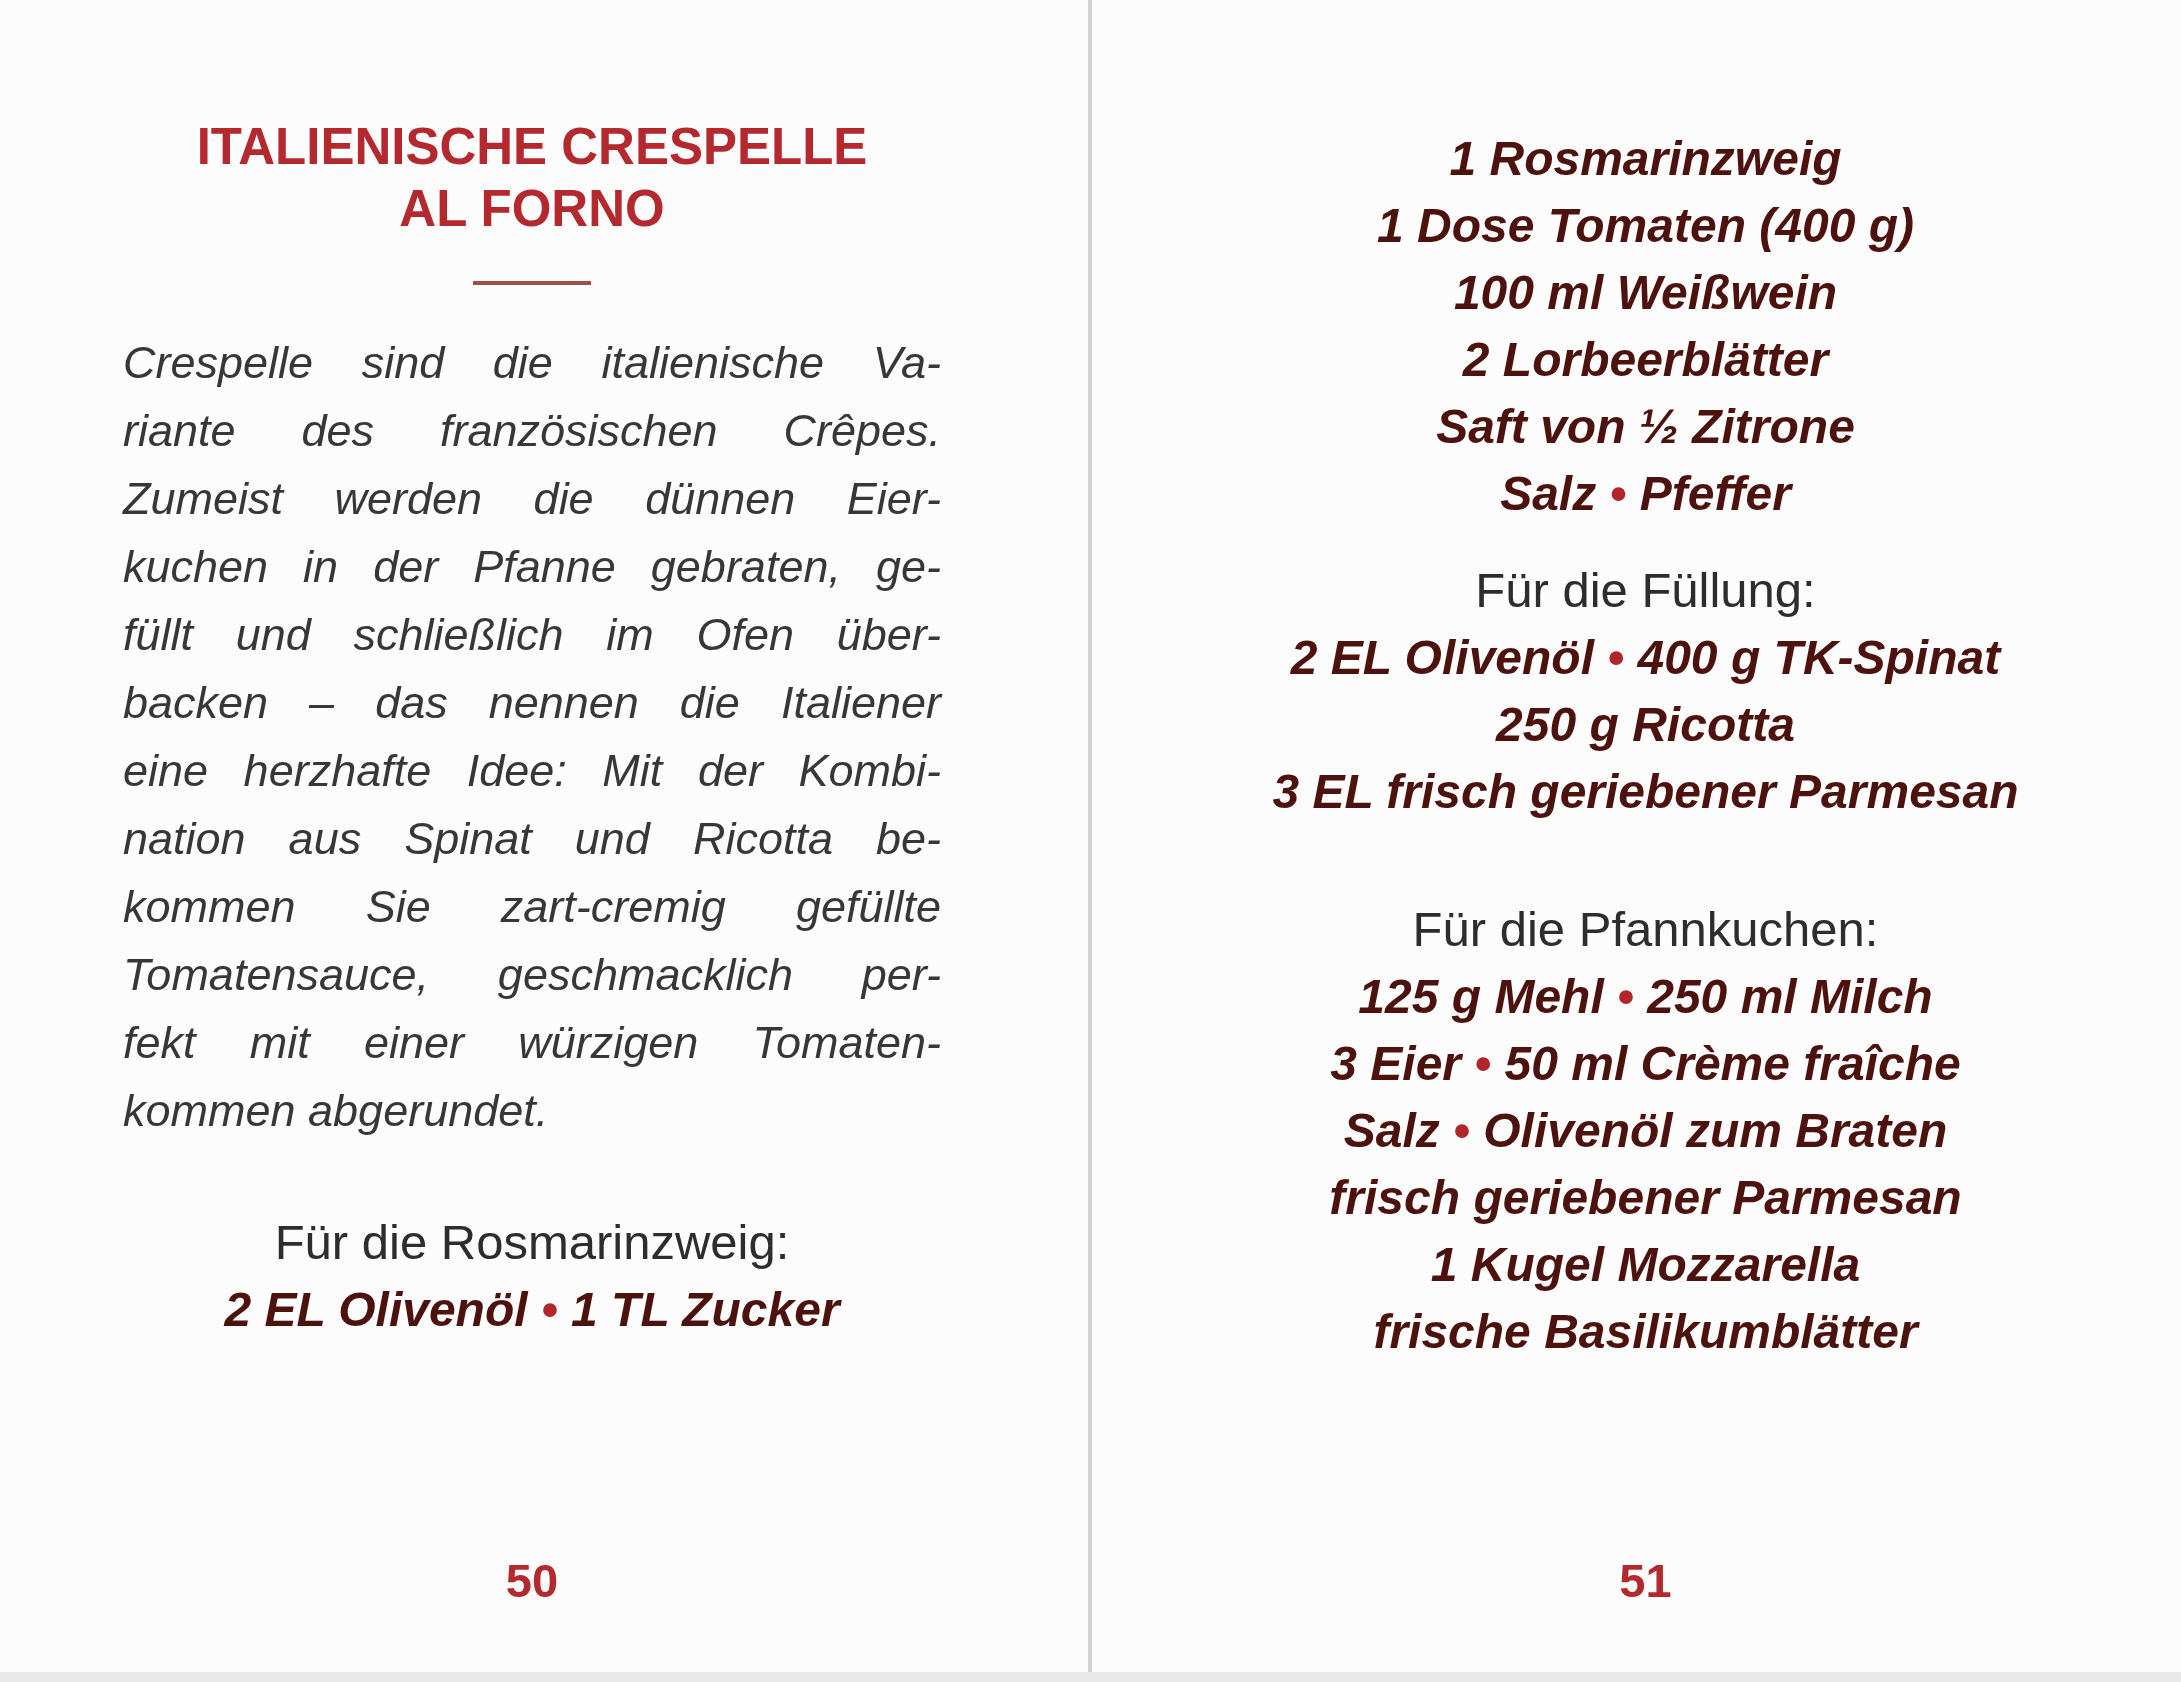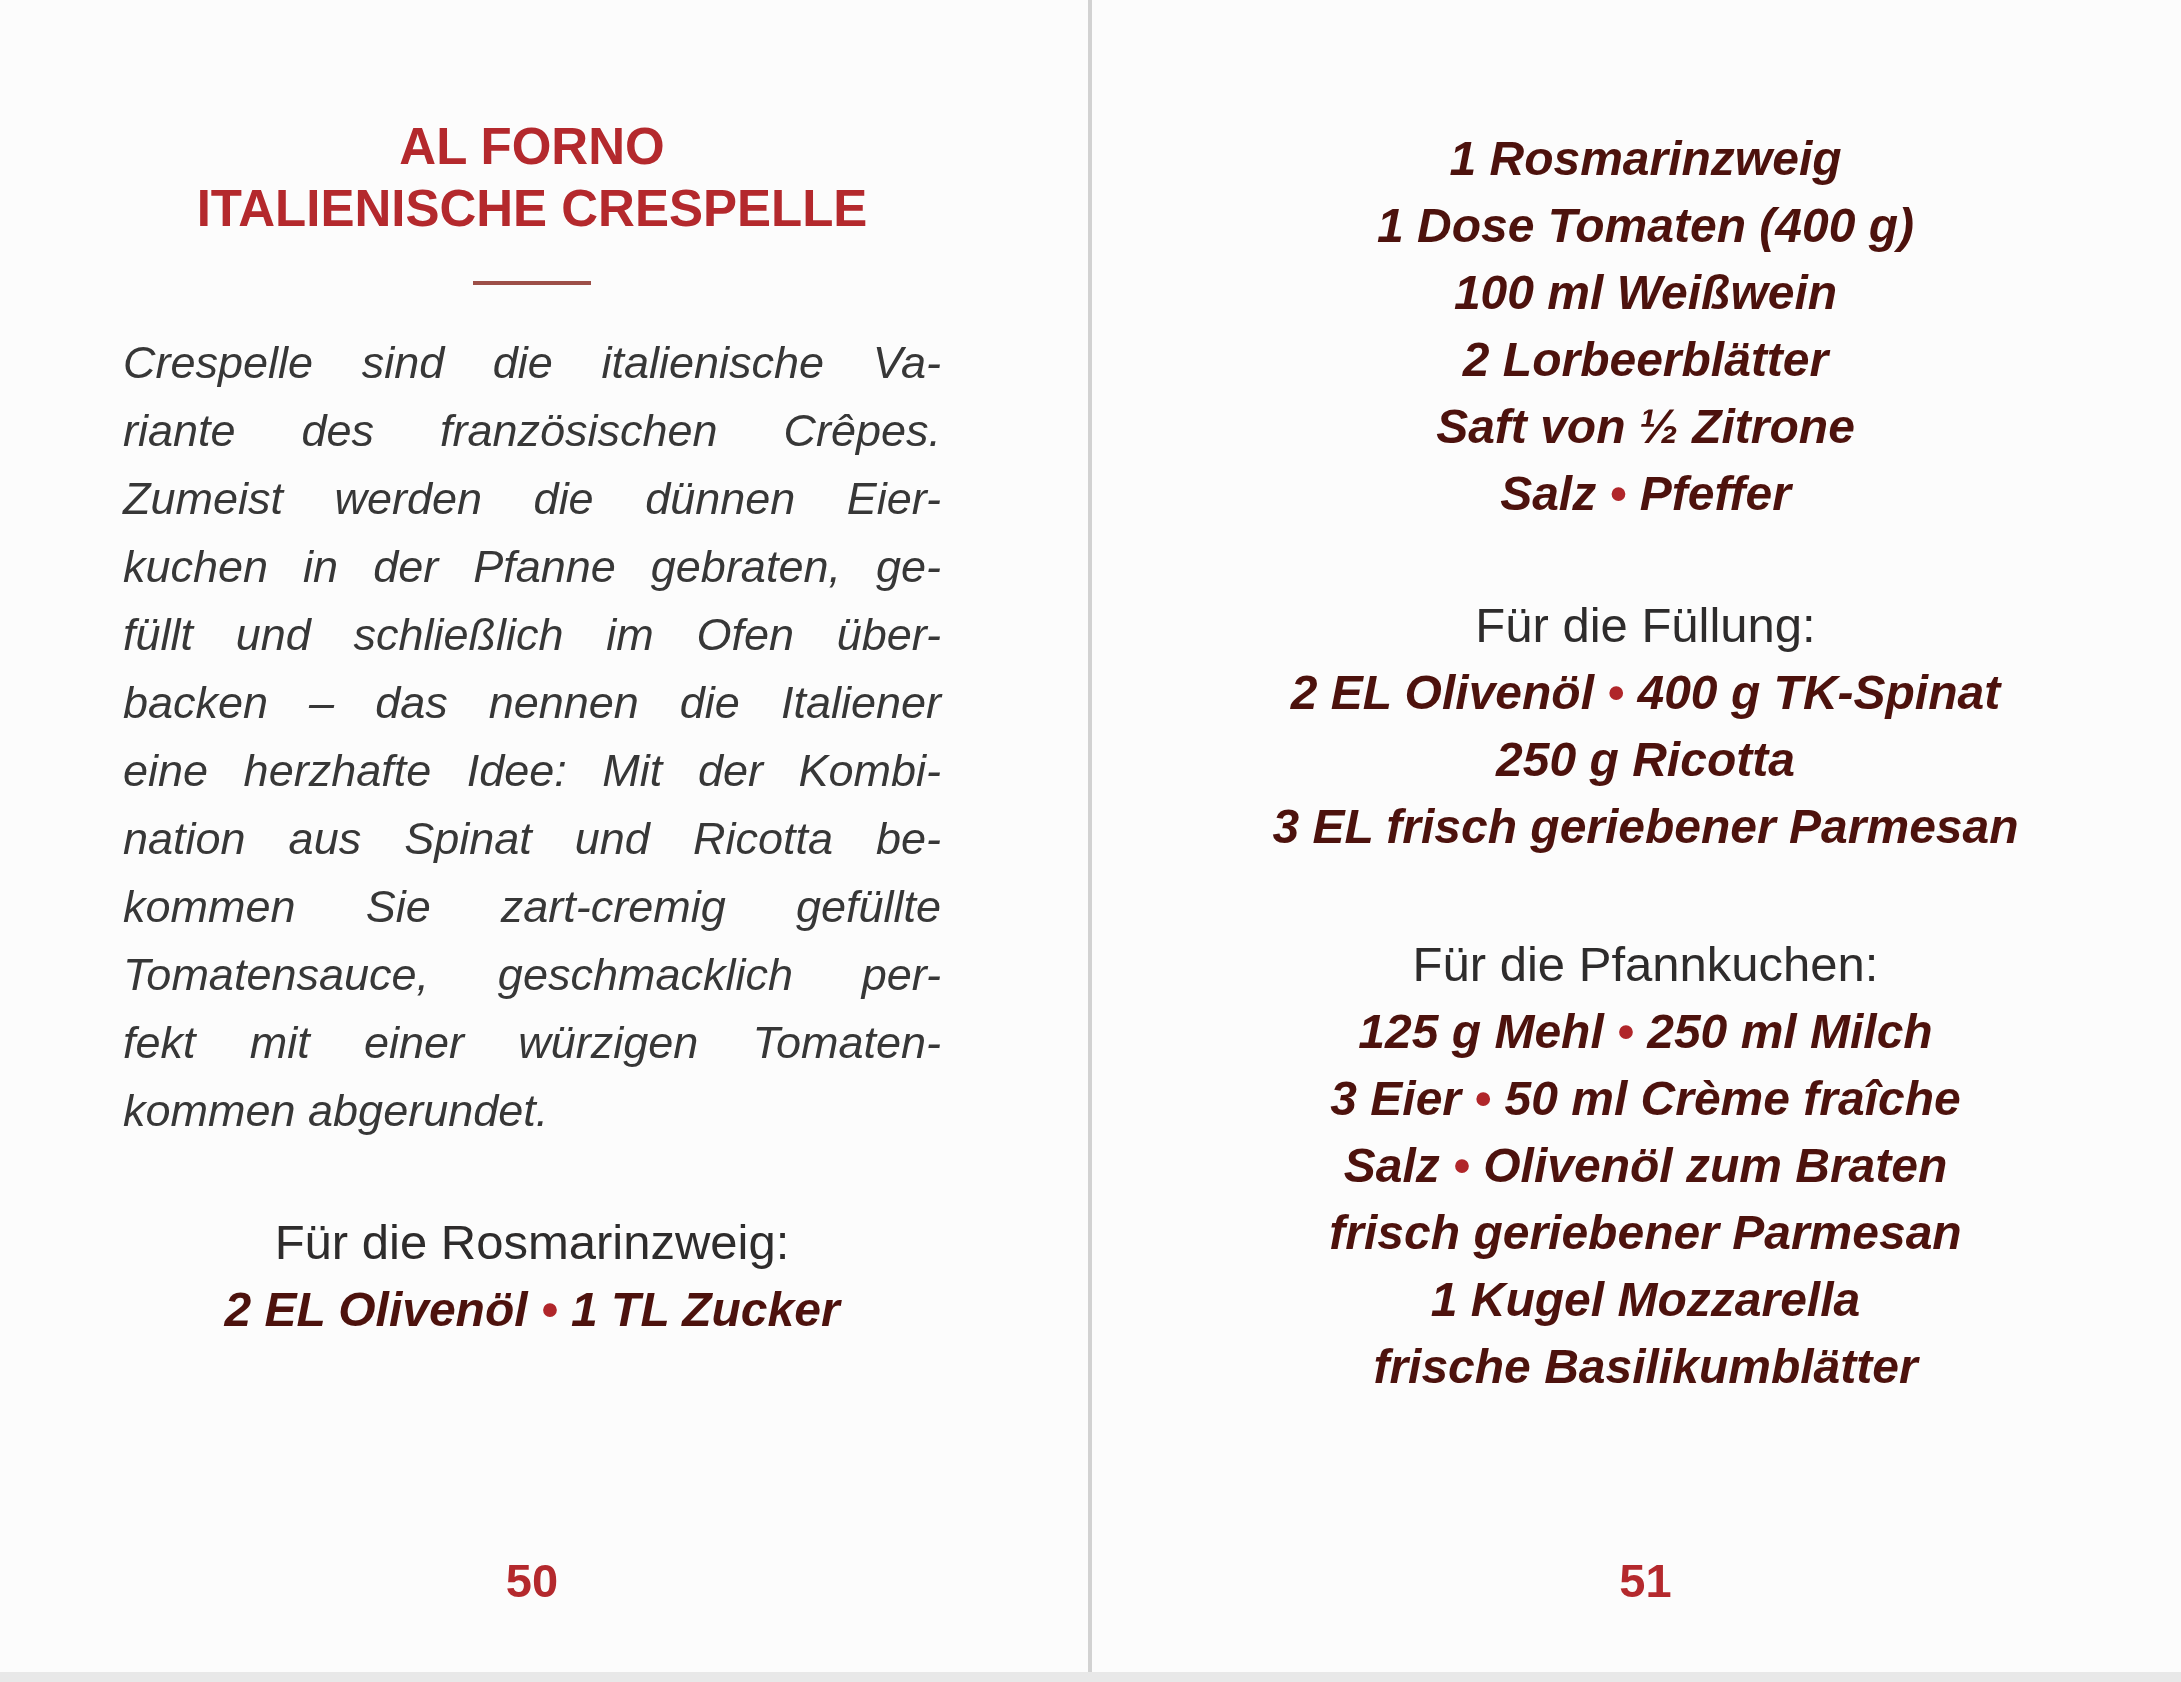--- a/index.html
+++ b/index.html
@@ -95,32 +95,32 @@
     width: 100%;
     text-align: center;
     font-size: 47px;
     font-weight: bold;
     color: var(--page-number-red);
   }
 
   
   .page-right .sect, .page-right .ing { line-height: 67px; }
   .group-1 { margin-top: 125px; }
-  .group-2 { margin-top: 65px; }
+  .group-2 { margin-top: 30px; }
   .group-3 { margin-top: 71px; }
 </style>
 </head>
 <body>
 
 <div class="spread">
 
   <div class="page page-left">
     <h1 class="title">
+      <span>ITALIENISCHE CRESPELLE</span>
       <span>AL FORNO</span>
-      <span>ITALIENISCHE CRESPELLE</span>
     </h1>
     <div class="rule"></div>
 
     <div class="intro">
       <div class="bline">Crespelle sind die italienische Va-</div>
       <div class="bline">riante des französischen Crêpes.</div>
       <div class="bline">Zumeist werden die dünnen Eier-</div>
       <div class="bline">kuchen in der Pfanne gebraten, ge-</div>
       <div class="bline">füllt und schließlich im Ofen über-</div>
       <div class="bline">backen – das nennen die Italiener</div>

